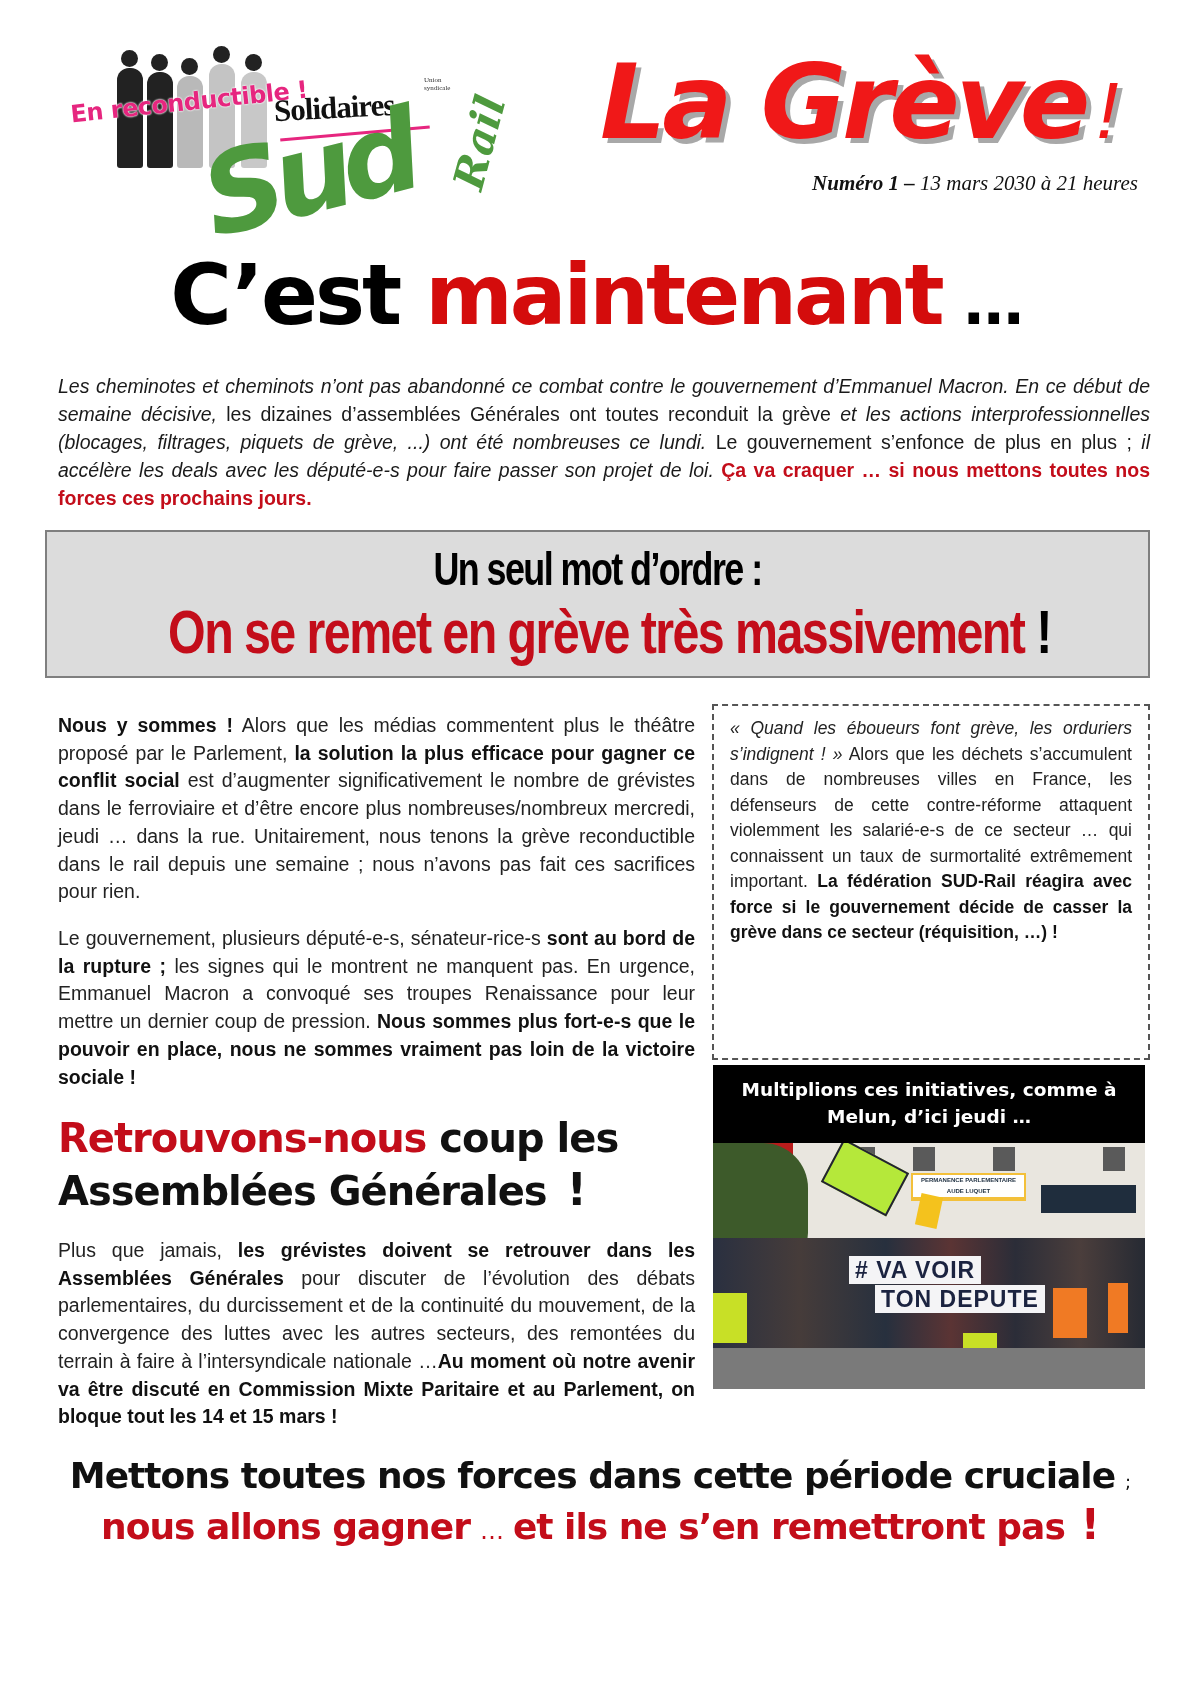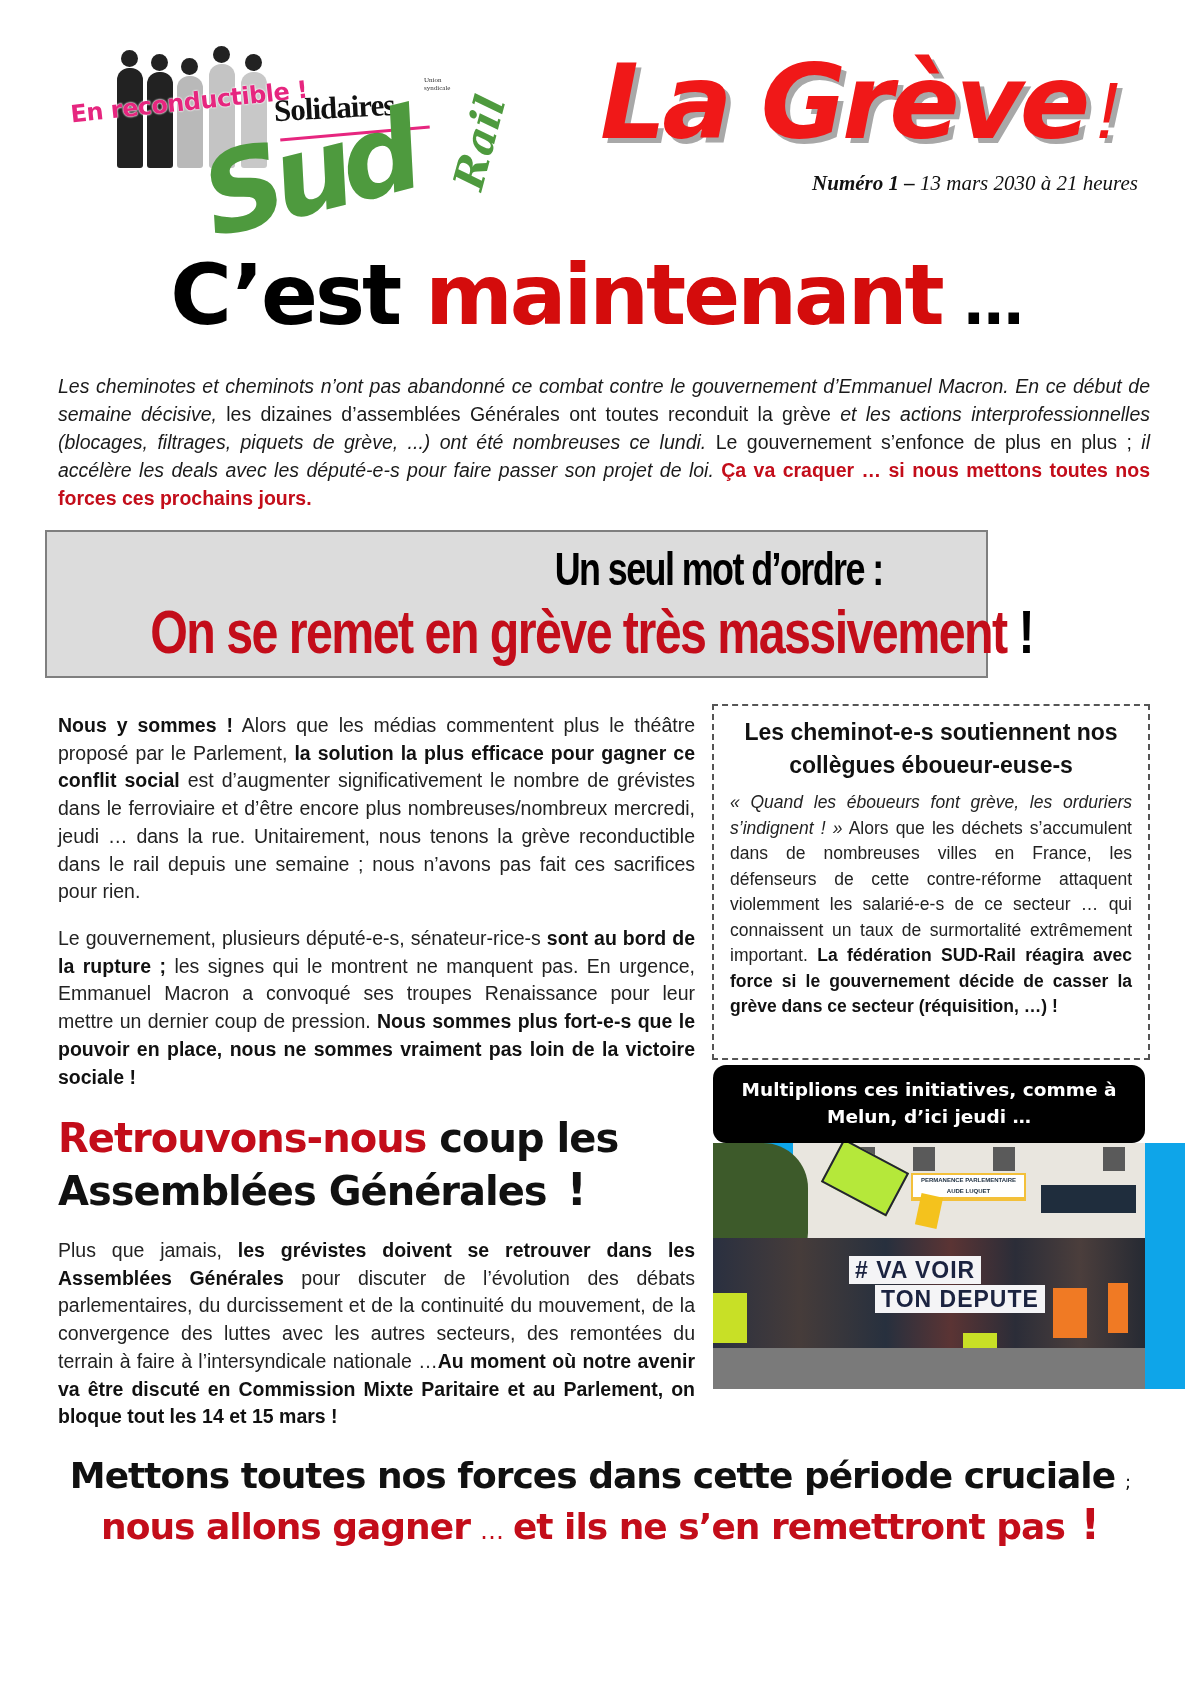--- a/index.html
+++ b/index.html
@@ -29,21 +29,21 @@
   #headline .c { color:#000; }
   #headline .m { color:#d40c0c; }
   #headline .dots { color:#000; font-size:60px; margin-left:22px; letter-spacing:6px; }
 
   
   #intro { left:58px; top:372px; width:1092px; font-size:19.5px; line-height:28px; text-align:justify; font-style:italic; color:#1a1a1a; }
   #intro b { font-style:normal; font-weight:normal; }
   #intro .red { color:#c30d1a; font-weight:bold; }
 
   
-  #order-box { left:45px; top:530px; width:943px; height:148px; background:#dcdcdc; border:2px solid #7f7f7f; box-sizing:border-box; text-align:right; }
+  #order-box { left:45px; top:530px; width:1105px; height:148px; background:#dcdcdc; border:2px solid #7f7f7f; box-sizing:border-box; text-align:center; }
   #order-line1 { font-family:"Liberation Sans", sans-serif; font-weight:bold; font-size:46px; line-height:54px; margin-top:10px; color:#000; letter-spacing:-2px; transform:scaleX(0.78); }
   #order-line2 { font-family:"Liberation Sans", sans-serif; font-weight:bold; font-size:62px; line-height:72px; color:#c30d1a; letter-spacing:-2px; transform:scaleX(0.78); white-space:nowrap; }
   #order-line2 .bang { color:#000; }
 
   
   .col-text { font-family:"Liberation Sans", sans-serif; font-size:19.5px; line-height:27.7px; text-align:justify; color:#222; }
   .col-text b { color:#111; }
   #para1 { left:58px; top:712px; width:637px; }
   #para2 { left:58px; top:925px; width:637px; }
   #ag-heading { left:58px; top:1112px; width:640px; font-family:"DejaVu Sans", sans-serif; font-weight:bold; font-size:40px; line-height:52px; letter-spacing:-1px; color:#111; }
@@ -52,22 +52,22 @@
   #para3 { left:58px; top:1237px; width:637px; }
 
   
   #support-box { left:712px; top:704px; width:438px; height:356px; border:2px dashed #555; box-sizing:border-box; padding:10px 16px; }
   #support-title { text-align:center; font-weight:bold; font-size:23px; line-height:33px; color:#111; margin-bottom:8px; }
   #support-text { font-size:17.5px; line-height:25.5px; text-align:justify; color:#222; }
   #support-text i { font-style:italic; }
   #support-text b { color:#111; }
 
   
-  #photo-caption { left:713px; top:1065px; width:432px; height:78px; background:#000; color:#fff; text-align:center; font-family:"DejaVu Sans", sans-serif; font-weight:bold; font-size:18.5px; line-height:27px; padding-top:11px; box-sizing:border-box;border-radius:13px; }
-  #photo { left:713px; top:1143px; width:472px; height:246px; overflow:hidden; background:#0ea5e9; }
+  #photo-caption { left:713px; top:1065px; width:432px; height:78px; background:#000; color:#fff; text-align:center; font-family:"DejaVu Sans", sans-serif; font-weight:bold; font-size:18.5px; line-height:27px; padding-top:11px; box-sizing:border-box; }
+  #photo { left:713px; top:1143px; width:432px; height:246px; overflow:hidden; background:#b91c1c; }
   #photo .bldg { position:absolute; left:80px; top:0; width:352px; height:130px; background:#e9e6df; }
   #photo .win { position:absolute; width:22px; height:24px; background:#5a5a5a; }
   #photo .sign1 { position:absolute; left:198px; top:30px; width:115px; height:28px; background:#f3c03a; }
   #photo .sign1 span { display:block; margin:2px; background:#fff; height:22px; font-size:6px; line-height:11px; color:#234; text-align:center; font-weight:bold; }
   #photo .sign2 { position:absolute; left:328px; top:42px; width:95px; height:28px; background:#1f2d3d; color:#fff; font-size:7px; line-height:28px; text-align:center; font-style:italic; }
   #photo .tree { position:absolute; left:0; top:0; width:95px; height:130px; background:#3d5a2a; border-radius:0 45px 40px 0; }
   #photo .flag { position:absolute; left:115px; top:10px; width:70px; height:45px; background:#b5e83a; transform:rotate(28deg); border:2px solid #223; }
   #photo .flag2 { position:absolute; left:205px; top:52px; width:22px; height:32px; background:#f4c21d; transform:rotate(12deg); }
   #photo .street { position:absolute; left:0; top:205px; width:432px; height:41px; background:#7a7a7a; }
   #photo .crowd { position:absolute; left:0; top:95px; width:432px; height:120px; background:linear-gradient(90deg,#2a3040 0%,#463c3a 20%,#27303e 40%,#5b3434 55%,#2b2d38 70%,#4b3e3c 85%,#262a33 100%); }
@@ -128,21 +128,20 @@
 
 <div id="para1" class="abs col-text"><b>Nous y sommes !</b><span> Alors que les médias commentent plus le théâtre proposé par le Parlement, </span><b>la solution la plus efficace pour gagner ce conflit social</b><span> est d’augmenter significativement le nombre de grévistes dans le ferroviaire et d’être encore plus nombreuses/nombreux mercredi, jeudi … dans la rue. Unitairement, nous tenons la grève reconductible dans le rail depuis une semaine ; nous n’avons pas fait ces sacrifices pour rien.</span></div>
 
 <div id="para2" class="abs col-text"><span>Le gouvernement, plusieurs député-e-s, sénateur-rice-s </span><b>sont au bord de la rupture ;</b><span> les signes qui le montrent ne manquent pas. En urgence, Emmanuel Macron a convoqué ses troupes Renaissance pour leur mettre un dernier coup de pression. </span><b>Nous sommes plus fort-e-s que le pouvoir en place, nous ne sommes vraiment pas loin de la victoire sociale !</b></div>
 
 <div id="ag-heading" class="abs"><span class="red">Retrouvons-nous</span><span> coup les</span><br><span>Assemblées Générales</span><span class="bang">!</span></div>
 
 <div id="para3" class="abs col-text"><span>Plus que jamais, </span><b>les grévistes doivent se retrouver dans les Assemblées Générales</b><span> pour discuter de l’évolution des débats parlementaires, du durcissement et de la continuité du mouvement, de la convergence des luttes avec les autres secteurs, des remontées du terrain à faire à l’intersyndicale nationale …</span><b>Au moment où notre avenir va être discuté en Commission Mixte Paritaire et au Parlement, on bloque tout les 14 et 15 mars !</b></div>
 
 <div id="support-box" class="abs">
-  <div id="support-title">Les cheminot-e-s soutiennent nos collègues éboueur-euse-s</div>
   <div id="support-text"><i>« Quand les éboueurs font grève, les orduriers s’indignent ! »</i><span> Alors que les déchets s’accumulent dans de nombreuses villes en France, les défenseurs de cette contre-réforme attaquent violemment les salarié-e-s de ce secteur … qui connaissent un taux de surmortalité extrêmement important. </span><b>La fédération SUD-Rail réagira avec force si le gouvernement décide de casser la grève dans ce secteur (réquisition, …) !</b></div>
 </div>
 
 <div id="photo-caption" class="abs">Multiplions ces initiatives, comme à Melun, d’ici jeudi …</div>
 <div id="photo" class="abs">
   <div class="bldg"></div>
   <div class="win" style="left:140px;top:4px;"></div>
   <div class="win" style="left:200px;top:4px;"></div>
   <div class="win" style="left:280px;top:4px;"></div>
   <div class="win" style="left:390px;top:4px;"></div>

